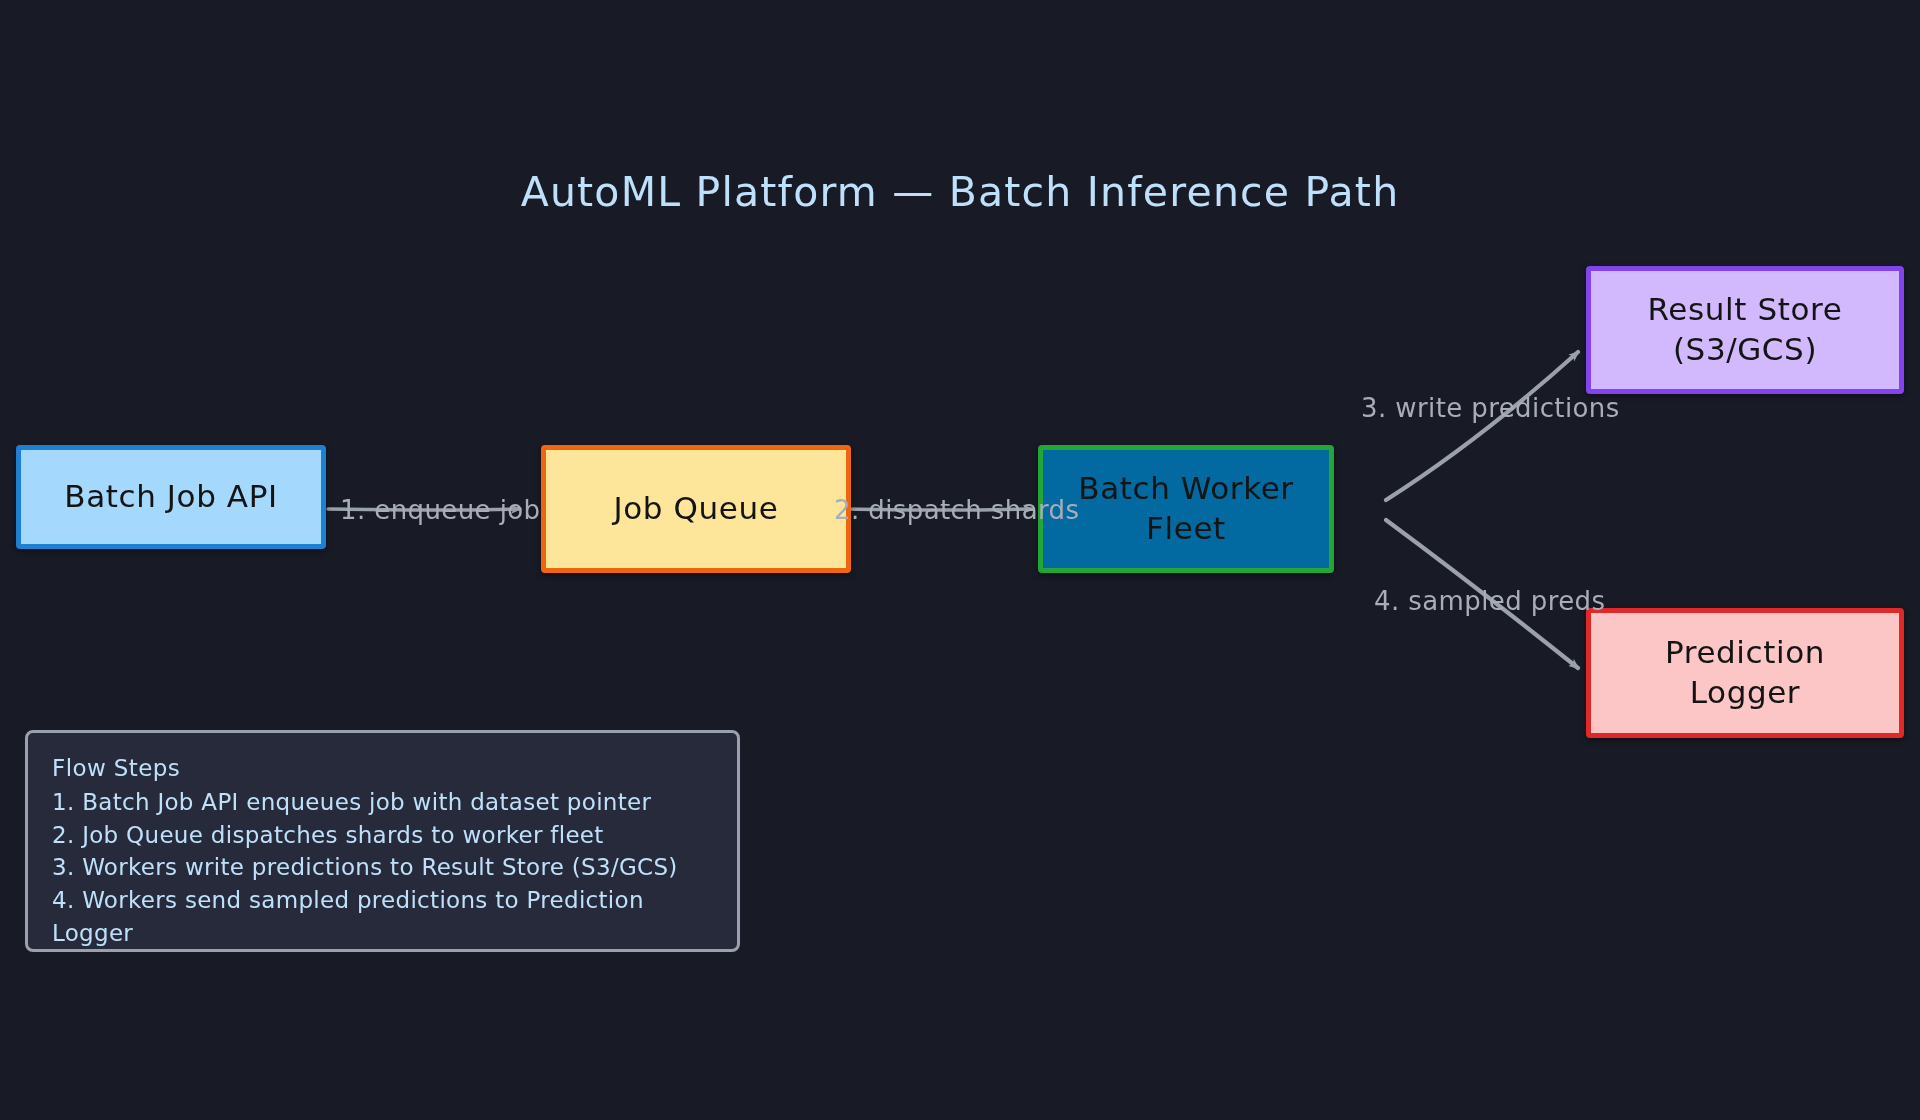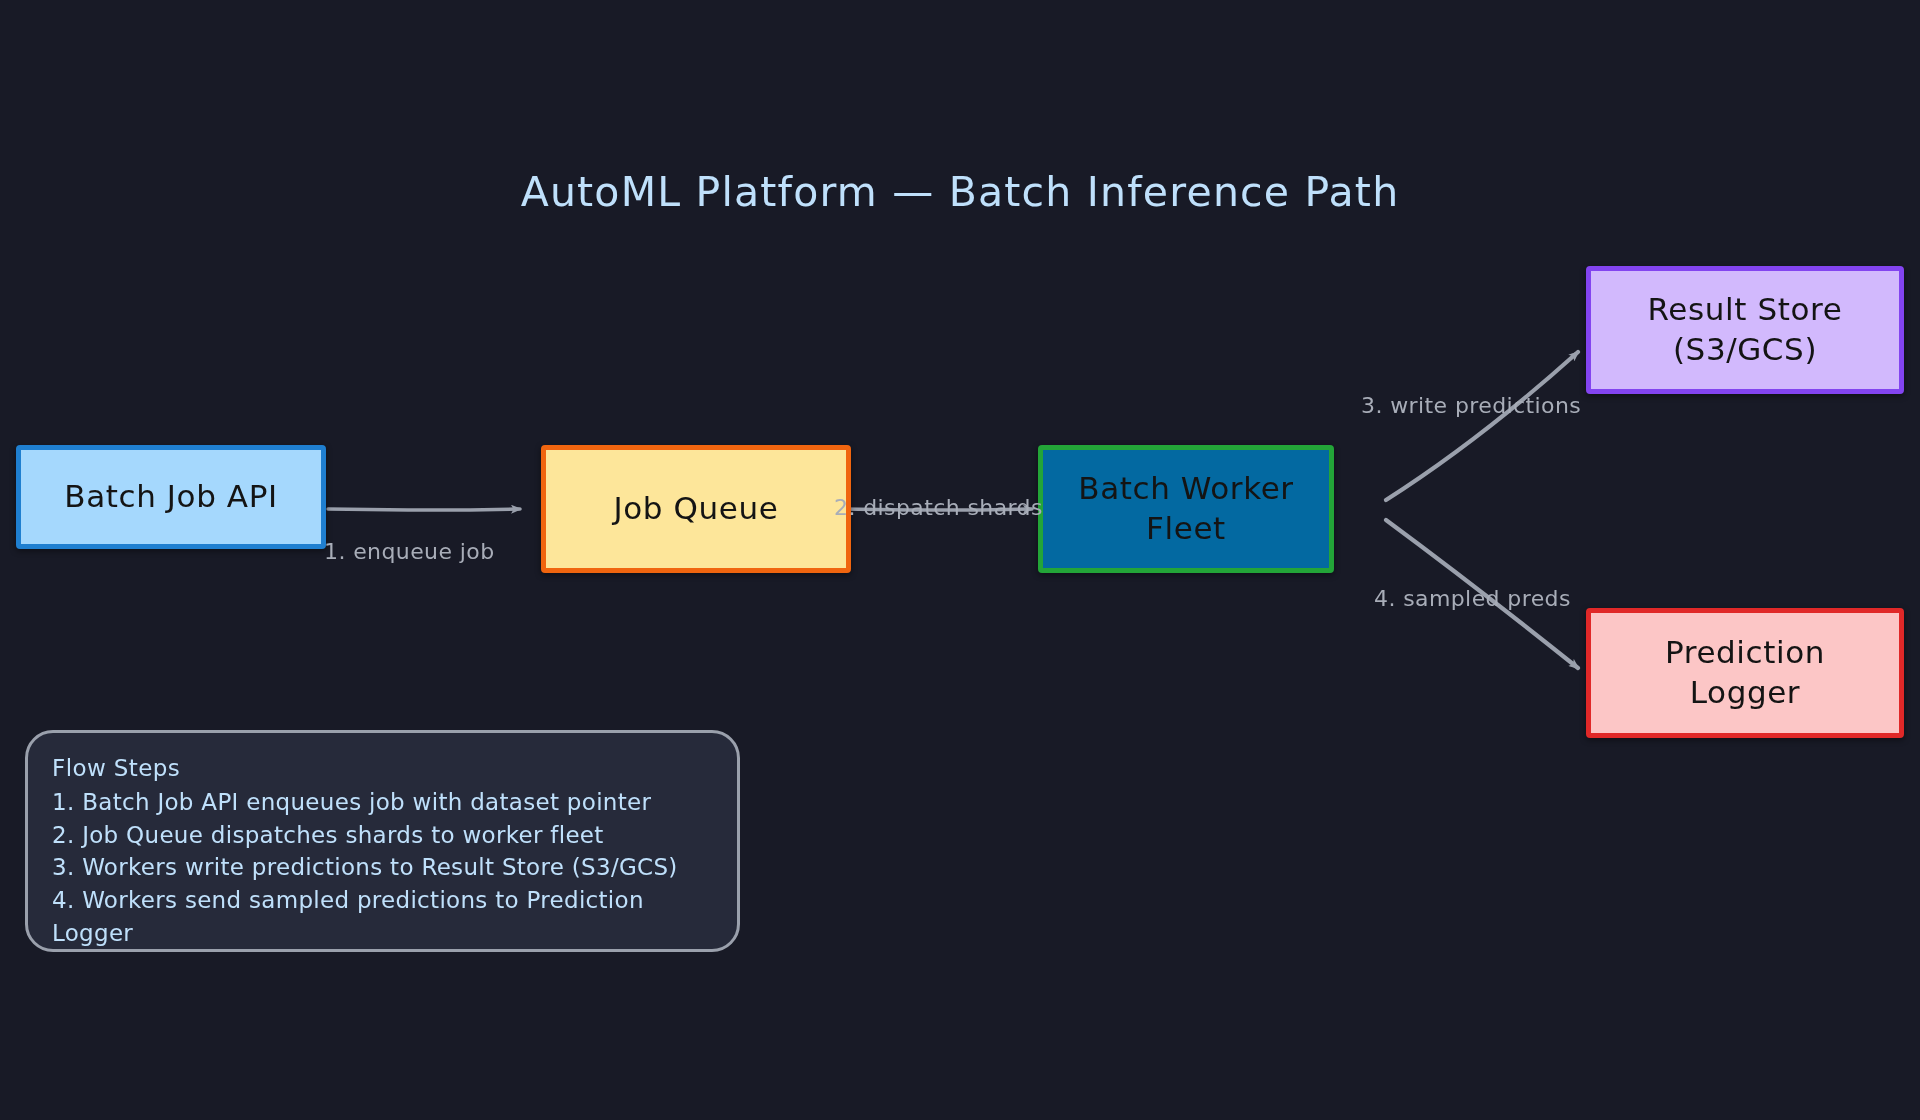--- a/index.html
+++ b/index.html
@@ -54,35 +54,35 @@
     font-size: 31px;
     line-height: 1.28;
     letter-spacing: 0.6px;
     font-family: "DejaVu Sans", sans-serif;
     white-space: pre-line;
     box-shadow: 0 2px 6px rgba(0,0,0,0.45);
   }
   .edge-label {
     position: absolute;
     color: #a8adb8;
-    font-size: 22px;
+    font-size: 26px;
     letter-spacing: 0.4px;
     font-family: "DejaVu Sans", sans-serif;
     white-space: nowrap;
   }
   .legend {
     position: absolute;
     left: 25px;
     top: 730px;
     width: 715px;
     height: 222px;
     box-sizing: border-box;
     background: #262a3a;
     border: 3px solid #9aa0ac;
-    border-radius: 28px;
+    border-radius: 8px;
     padding: 22px 24px 0 24px;
   }
   .legend-title {
     color: #bfe0fb;
     font-size: 23px;
     letter-spacing: 0.4px;
     margin-bottom: 5px;
     font-family: "DejaVu Sans", sans-serif;
   }
   .legend-step {
@@ -140,21 +140,21 @@
   <div class="node" style="left:1586px; top:266px; width:318px; height:128px; background:#d2b9fd; border-color:#8344f0;">
     <span>Result Store
 (S3/GCS)</span>
   </div>
 
   <div class="node" style="left:1586px; top:608px; width:318px; height:130px; background:#fcc6c6; border-color:#e02828;">
     <span>Prediction
 Logger</span>
   </div>
 
-  <div class="edge-label" style="left:324px; top:495px;margin-top:44px;">1. enqueue job</div>
+  <div class="edge-label" style="left:340px; top:495px;">1. enqueue job</div>
   <div class="edge-label" style="left:834px; top:495px;">2. dispatch shards</div>
   <div class="edge-label" style="left:1361px; top:393px;">3. write predictions</div>
   <div class="edge-label" style="left:1374px; top:586px;">4. sampled preds</div>
 
   <div class="legend">
     <div class="legend-title">Flow Steps</div>
     <div class="legend-step">1. Batch Job API enqueues job with dataset pointer</div>
     <div class="legend-step">2. Job Queue dispatches shards to worker fleet</div>
     <div class="legend-step">3. Workers write predictions to Result Store (S3/GCS)</div>
     <div class="legend-step">4. Workers send sampled predictions to Prediction Logger</div>

